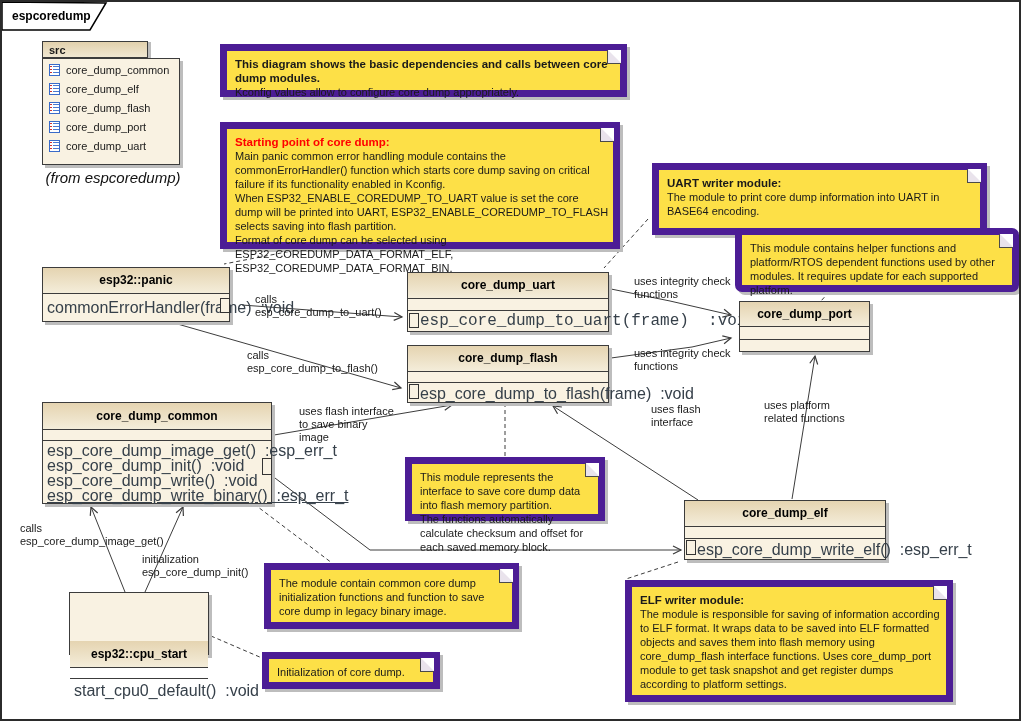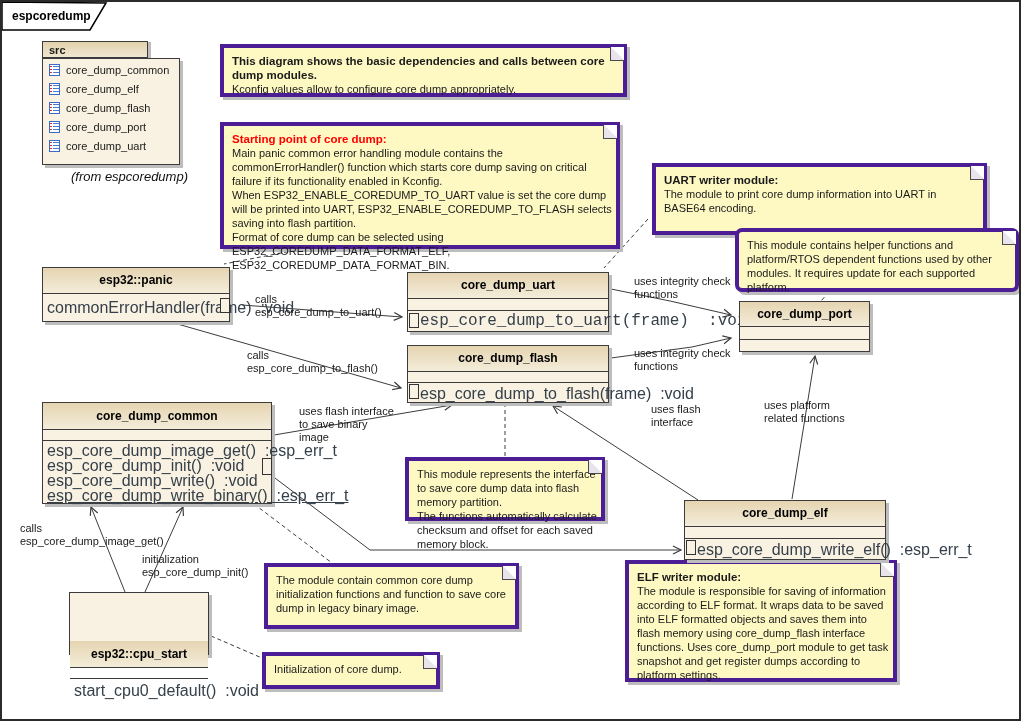--- a/index.html
+++ b/index.html
@@ -19,24 +19,24 @@
     box-shadow:3px 1px 0 #bdbdbd;font-size:11px;font-weight:bold;line-height:17px;padding-left:6px;box-sizing:border-box;}
   .pkg-body{position:absolute;left:40px;top:56px;width:138px;height:107px;z-index:2;
     background:#f9f2e2;border:1px solid #3c3c3c;box-shadow:3px 3px 0 #bdbdbd;box-sizing:border-box;}
   .pkg-item{position:relative;height:16px;margin:3px 0 0 6px;font-size:11px;line-height:14px;display:flex;align-items:center;}
   .pkg-icon{display:inline-block;width:11px;height:12px;margin-right:6px;background:#fff;
     border:1px solid #3a6bc9;box-sizing:border-box;
     background-image:
       repeating-linear-gradient(to bottom,#cc3333 0 1px,transparent 1px 3px),
       repeating-linear-gradient(to bottom,#4a7ad0 0 1px,transparent 1px 3px);
     background-size:2px 100%,100% 100%;background-position:0 1px,3px 1px;background-repeat:no-repeat,no-repeat;}
-  .pkg-from{position:absolute;left:36px;top:167px;width:150px;z-index:2;text-align:right;
-    font-size:13px;font-style:italic;color:#111;}
-  
-  .note{position:absolute;z-index:2;background:#fef9c3;border:4px solid #4c1d95;
+  .pkg-from{position:absolute;left:36px;top:167px;width:150px;z-index:2;text-align:center;
+    font-size:15px;font-style:italic;color:#111;}
+  
+  .note{position:absolute;z-index:2;background:#fde047;border:7px solid #4c1d95;
     box-shadow:3px 3px 0 #bdbdbd;box-sizing:border-box;padding:6px 4px 4px 8px;font-size:11px;line-height:14px;}
   .fold{position:absolute;top:-1px;right:-1px;width:14px;height:14px;
     border-left:1px solid #4a4a4a;border-bottom:1px solid #4a4a4a;box-sizing:border-box;
     background:linear-gradient(to top right,#e9e3ec 49.5%,#ffffff 50.5%);}
   .nt{font-weight:bold;font-size:11.5px;}
   .nt.red{color:#ff0000;}
   
   .cls{position:absolute;z-index:2;background:#f9f2e2;border:1.5px solid #3c3c3c;
     box-shadow:3px 3px 0 #bdbdbd;box-sizing:border-box;}
   .hdr{background:linear-gradient(180deg,#e5d4b1,#f4edda);border-bottom:1px solid #3c3c3c;
@@ -151,21 +151,21 @@
   <div class="note" style="left:262px;top:561px;width:255px;height:66px;">
     <span class="fold"></span>
     <div class="prewrap">The module contain common core dump initialization functions and function to save core dump in legacy binary image.</div>
   </div>
 
   <div class="note" style="left:260px;top:650px;width:178px;height:37px;">
     <span class="fold"></span>
     <div class="prewrap">Initialization of core dump.</div>
   </div>
 
-  <div class="note" style="left:623px;top:558px;width:272px;height:122px;">
+  <div class="note" style="left:623px;top:578px;width:328px;height:122px;">
     <span class="fold"></span>
     <div class="nt">ELF writer module:</div>
     <div class="prewrap">The module is responsible for saving of information according to ELF format. It wraps data to be saved into ELF formatted objects and saves them into flash memory using core_dump_flash interface functions. Uses core_dump_port module to get task snapshot and get register dumps according to platform settings.</div>
   </div>
 
   <div class="cls" style="left:40px;top:265px;width:188px;height:55px;">
     <div class="hdr" style="height:25px;line-height:25px;">esp32::panic</div>
     <div class="ops" style="height:27px;">
       <div class="mrow" style="line-height:26px;">commonErrorHandler(frame)  :void</div>
     </div>

